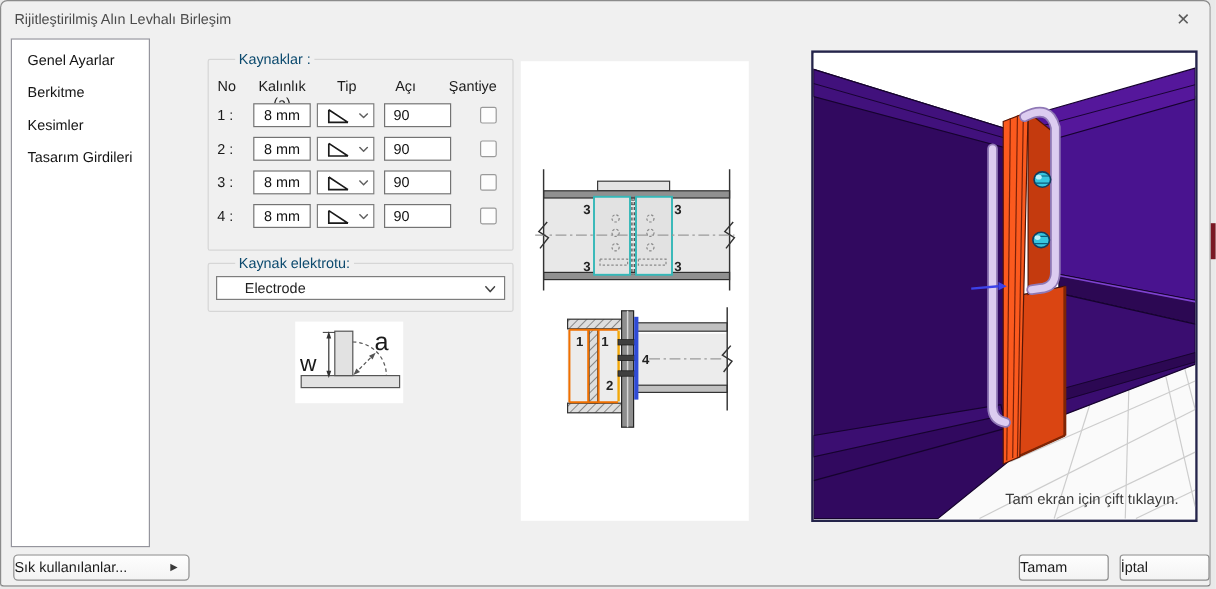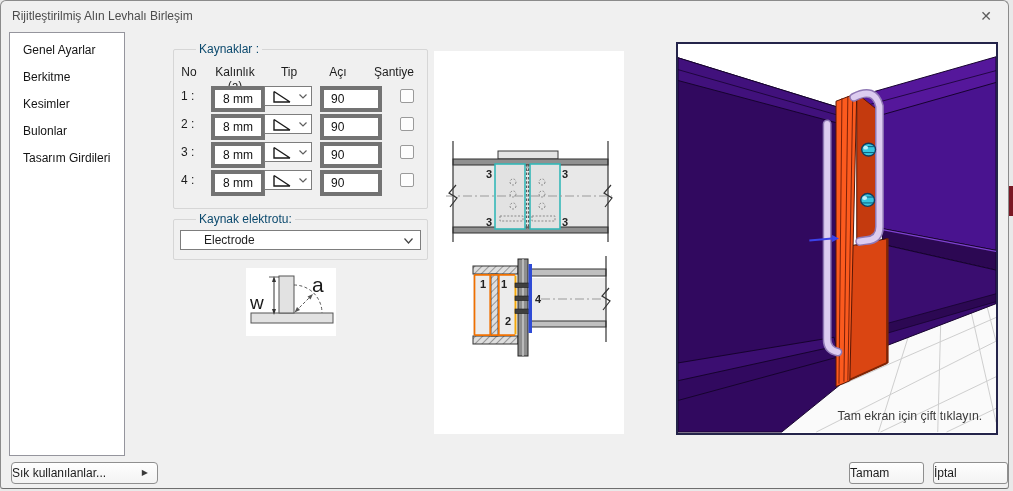--- a/index.html
+++ b/index.html
@@ -38,21 +38,21 @@
   
   .hdr{position:absolute;top:15px;text-align:center;color:#1c1c1c;}
   .hdr-no{left:2px;width:26px;}
   .hdr-thk{left:34px;width:54px;}
   .hdr-tip{left:91px;width:48px;}
   .hdr-angle{left:140px;width:48px;}
   .hdr-site{left:192px;width:56px;}
   .wrow{position:absolute;left:0;width:100%;height:20px;}
   .r0{top:36px;} .r1{top:64px;} .r2{top:92px;} .r3{top:120px;}
   .rno{position:absolute;left:7px;top:0;line-height:20px;color:#1c1c1c;}
-  .tin,.tang{position:absolute;top:0;height:18px;background:#fff;border:4px solid #737373;
+  .tin,.tang{position:absolute;top:0;height:18px;background:#fff;border:1px solid #737373;
     line-height:18px;font-size:12px;color:#111;}
   .tin{left:37px;width:46px;text-align:center;}
   .tang{left:146px;width:47px;padding-left:7px;box-sizing:content-box;}
   .tsel{position:absolute;left:90px;top:0;width:48px;height:20px;background:#fff;
     border:1px solid #7d7d7d;box-sizing:border-box;cursor:default;}
   .tsel svg.weld-glyph{position:absolute;left:5px;top:3px;}
   .tsel .chev{position:absolute;right:4px;top:7px;}
   .chk{position:absolute;left:226px;top:3px;width:12px;height:12px;background:#fdfdfd;
     border:1px solid #9a9a9a;border-radius:2px;cursor:default;}
   
@@ -86,21 +86,20 @@
 
   <div class="titlebar">
     <div class="title">Rijitleştirilmiş Alın Levhalı Birleşim</div>
     <div class="close-btn">✕</div>
   </div>
 
   <div class="sidebar">
     <div class="side-item">Genel Ayarlar</div>
     <div class="side-item">Berkitme</div>
     <div class="side-item">Kesimler</div>
-    <div class="side-item">Bulonlar</div>
     <div class="side-item">Tasarım Girdileri</div>
   </div>
 
   <div class="group g-welds">
     <div class="group-label">Kaynaklar :</div>
     <div class="hdr hdr-no">No</div>
     <div class="hdr hdr-thk">Kalınlık (a)</div>
     <div class="hdr hdr-tip">Tip</div>
     <div class="hdr hdr-angle">Açı</div>
     <div class="hdr hdr-site">Şantiye</div>

